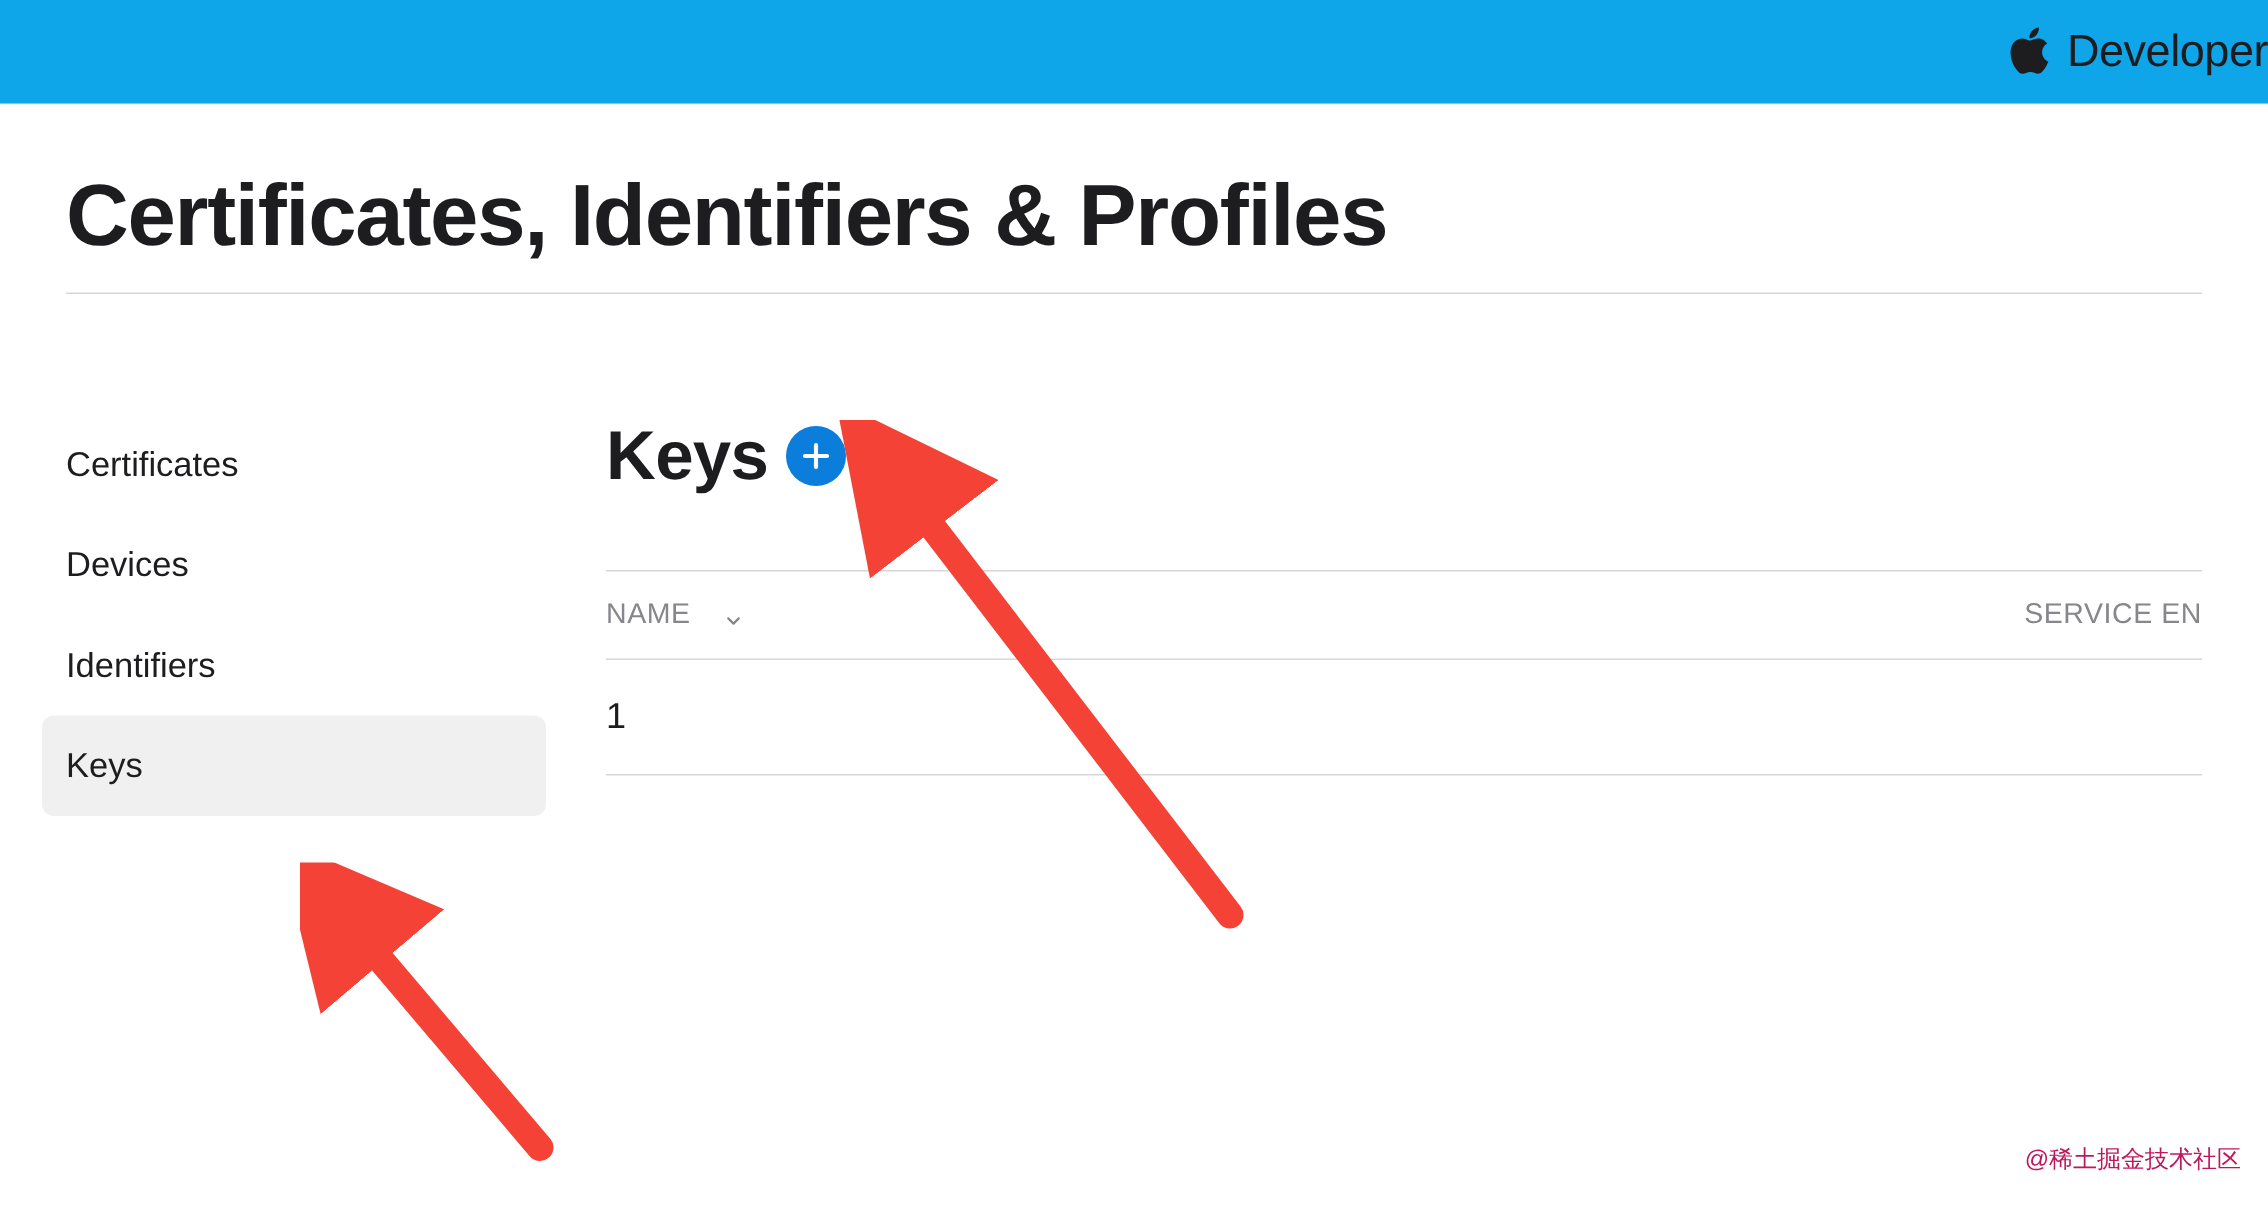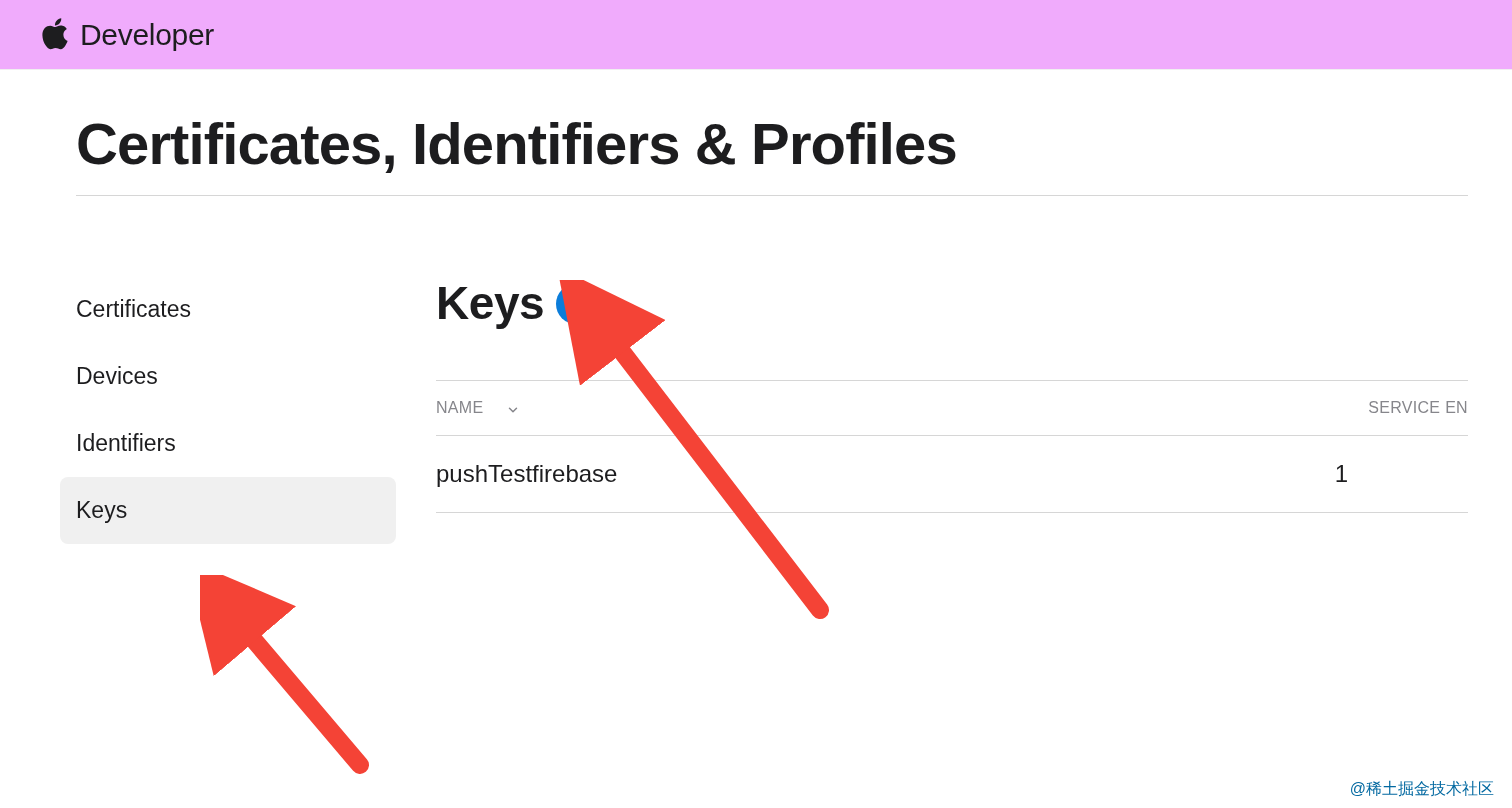--- a/index.html
+++ b/index.html
@@ -10,45 +10,45 @@
     body {
       font-family: -apple-system, BlinkMacSystemFont, "SF Pro Display", "SF Pro Text", "Helvetica Neue", Helvetica, Arial, sans-serif;
       background: #ffffff;
       color: #1d1d1f;
       width: 1512px;
       height: 808px;
       overflow: hidden;
       position: relative;
     }
     .top-bar {
-      background: #f0abfc;
+      background: #0ea5e9;
       border-bottom: 1px solid #f0f0f0;
       height: 70px;
       display: flex;
       align-items: center;
       padding-left: 42px;
+      justify-content: flex-end;
     }
     .brand {
       display: flex;
       align-items: center;
       gap: 10px;
     }
     .apple-logo {
       width: 28px;
       height: 34px;
     }
     .brand-text {
       font-size: 30px;
       font-weight: 500;
       letter-spacing: -0.01em;
       color: #1d1d1f;
     }
     .page-container {
       padding: 40px 44px 0 44px;
-      margin-left: 32px;
     }
     .page-title {
       font-size: 58px;
       font-weight: 700;
       letter-spacing: -0.015em;
       color: #1d1d1f;
       padding-bottom: 18px;
       border-bottom: 1px solid #d6d6d6;
       margin-bottom: 80px;
     }
@@ -108,21 +108,21 @@
     }
     .table-header {
       display: flex;
       justify-content: space-between;
       align-items: center;
       padding: 18px 0;
       border-top: 1px solid #d6d6d6;
       border-bottom: 1px solid #d6d6d6;
     }
     .col-header {
-      font-size: 16px;
+      font-size: 19px;
       color: #86868b;
       letter-spacing: 0.02em;
       display: flex;
       align-items: flex-end;
       gap: 22px;
     }
     .sort-icon {
       width: 14px;
       height: 14px;
     }
@@ -141,24 +141,24 @@
     .cell-service {
       font-size: 24px;
       color: #1d1d1f;
       padding-right: 120px;
     }
     .col-header-right {
       padding-right: 0;
     }
     .watermark {
       position: absolute;
-      bottom: 8px;
+      bottom: 24px;
       right: 18px;
       font-size: 16px;
-      color: #0369a1;
+      color: #be185d;
     }
     .annotation-arrow {
       position: absolute;
       pointer-events: none;
     }
     .arrow-1 {
       left: 200px;
       top: 575px;
       width: 200px;
       height: 200px;
@@ -211,21 +211,20 @@
             <svg class="sort-icon" viewBox="0 0 24 24" fill="none" stroke="#86868b" stroke-width="2.5" stroke-linecap="round" stroke-linejoin="round">
               <polyline points="6 9 12 15 18 9"></polyline>
             </svg>
           </div>
           <div class="col-header col-header-right">
             <span>SERVICE EN</span>
           </div>
         </div>
 
         <div class="table-row">
-          <div class="cell-name">pushTestfirebase</div>
           <div class="cell-service">1</div>
         </div>
       </div>
     </div>
   </div>
 </div>
 
 <svg class="annotation-arrow arrow-1" viewBox="0 0 200 200">
   <defs>
     <marker id="ah1" markerWidth="6" markerHeight="6" refX="3" refY="3" orient="auto">

